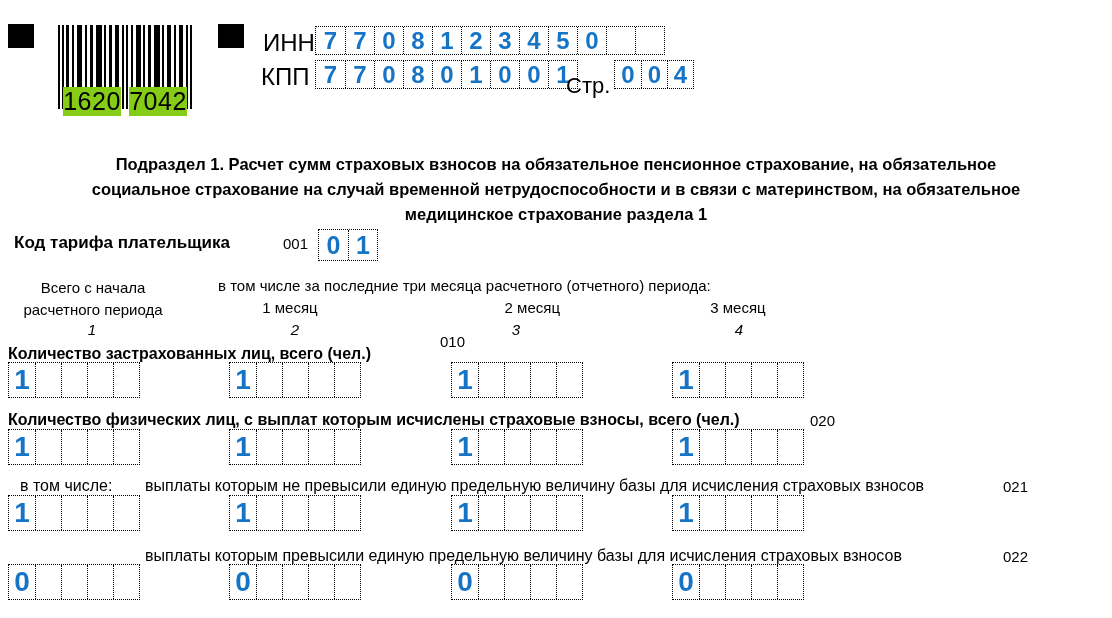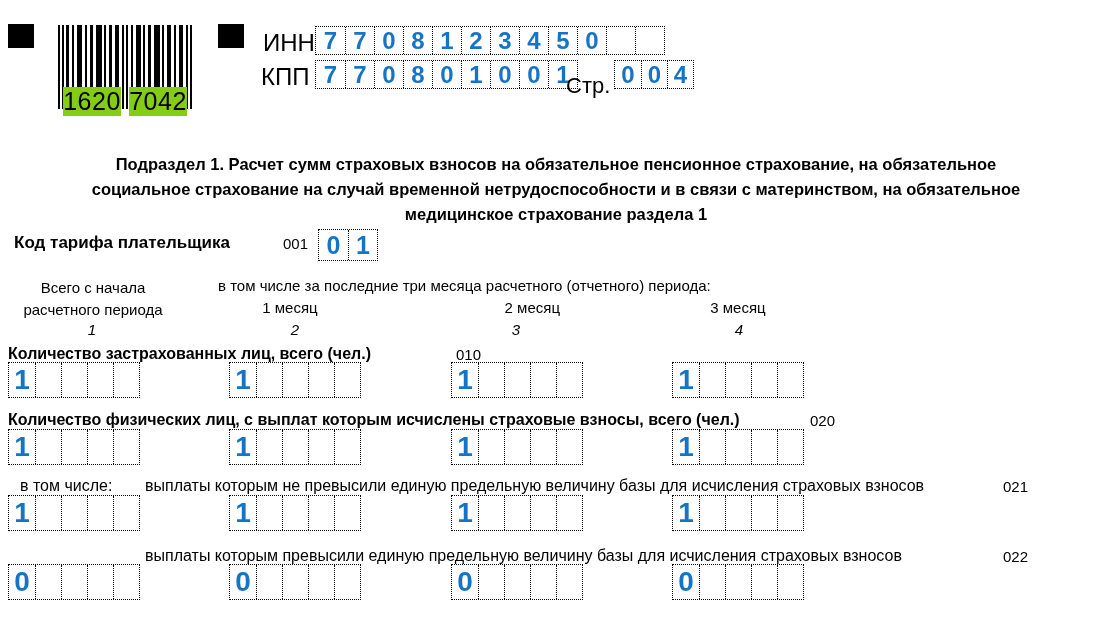--- a/index.html
+++ b/index.html
@@ -142,21 +142,21 @@
   <div class="abs t15" style="left:218px; top:277px;">в том числе за последние три месяца расчетного (отчетного) периода:</div>
   <div class="abs t15 center" style="left:240px; top:299px; width:100px;">1 месяц</div>
   <div class="abs t15 center" style="left:460px; top:299px; width:100px;text-align:right;">2 месяц</div>
   <div class="abs t15 center" style="left:688px; top:299px; width:100px;">3 месяц</div>
   <div class="abs t15 it center" style="left:57px; top:321px; width:70px;">1</div>
   <div class="abs t15 it center" style="left:260px; top:321px; width:70px;">2</div>
   <div class="abs t15 it center" style="left:481px; top:321px; width:70px;">3</div>
   <div class="abs t15 it center" style="left:704px; top:321px; width:70px;">4</div>
 
   <div class="abs bold t16" style="left:8px; top:345px;">Количество застрахованных лиц, всего (чел.)</div>
-  <div class="abs t15" style="left:440px; top:346px;margin-left:16px;">010</div>
+  <div class="abs t15" style="left:440px; top:333px;">010</div>
   <div class="cellrow big" style="left:8px;   top:362px;">
       <div class="cell">1</div>
       <div class="cell"></div>
       <div class="cell"></div>
       <div class="cell"></div>
       <div class="cell"></div>
     </div>
   <div class="cellrow big" style="left:229px; top:362px;">
       <div class="cell">1</div>
       <div class="cell"></div>

